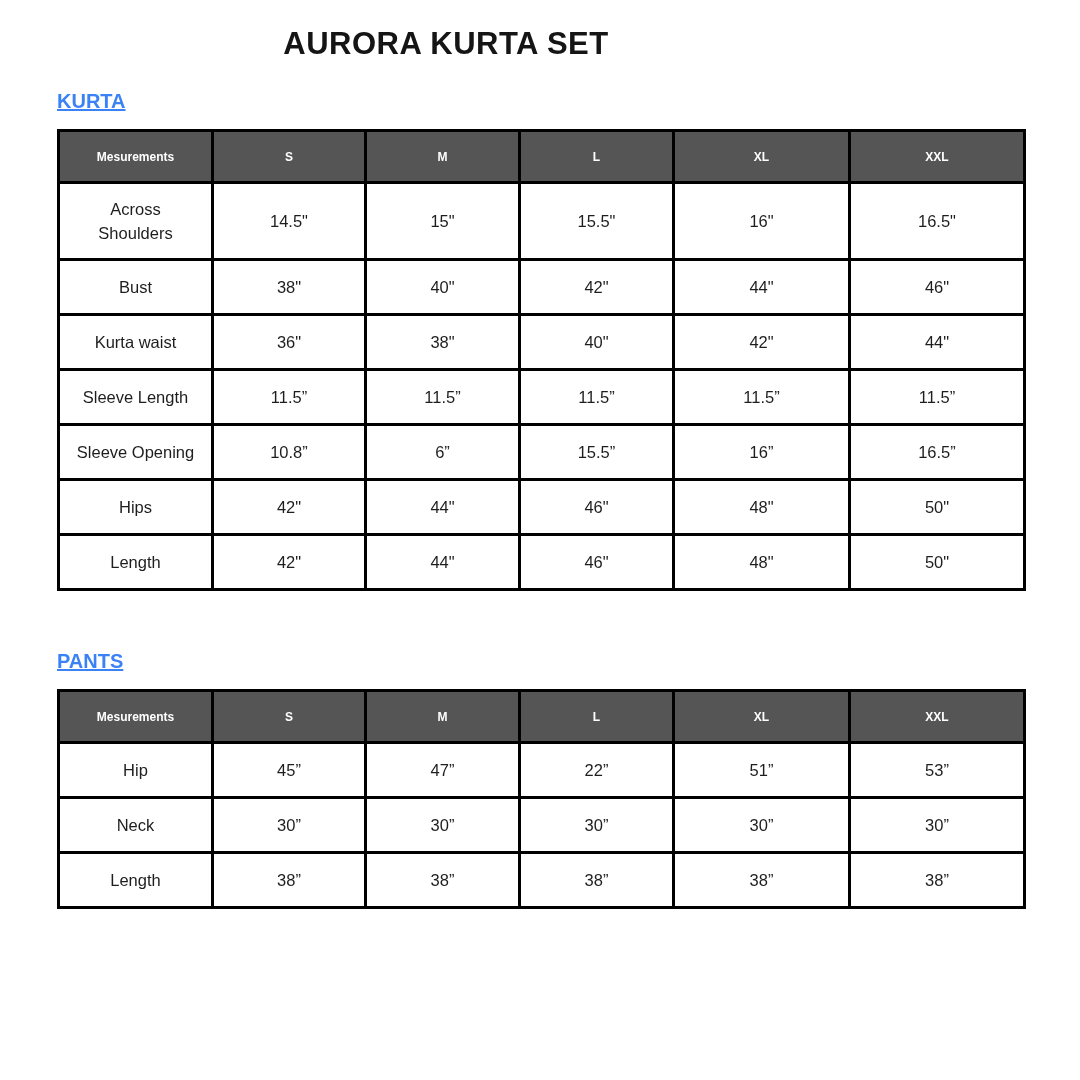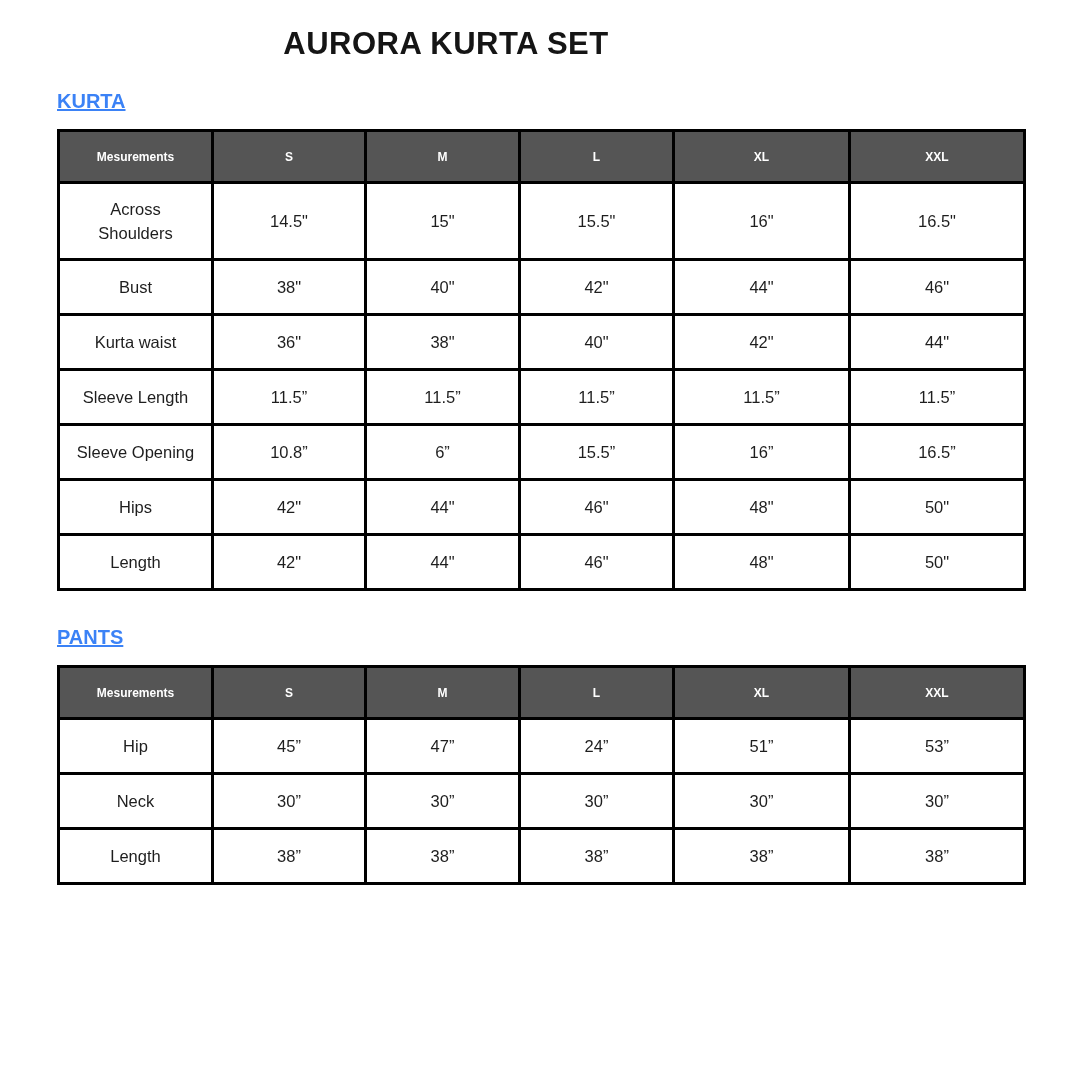--- a/index.html
+++ b/index.html
@@ -32,21 +32,21 @@
   }
   .section-label {
     margin: 0 0 15px 0;
     font-size: 20px;
     line-height: 26px;
     font-weight: 700;
     color: #3b82f6;
     text-decoration: underline;
   }
   .section-0 { margin-top: 26px; }
-  .section-1 { margin-top: 33px; }
+  .section-1 { margin-top: 57px; }
   table.size-table {
     border-collapse: collapse;
     table-layout: fixed;
     width: 966px;
     border: 2px solid var(--border-color, #000000);
   }
   table.size-table th,
   table.size-table td {
     border: 3px solid var(--border-color, #000000);
     text-align: center;
@@ -182,21 +182,21 @@
               <th>L</th>
               <th>XL</th>
               <th>XXL</th>
             </tr>
       </thead>
       <tbody>
             <tr>
               <td class="row-label">Hip</td>
               <td>45”</td>
               <td>47”</td>
-              <td>24”</td>
+              <td>22”</td>
               <td>51”</td>
               <td>53”</td>
             </tr>
             <tr>
               <td class="row-label">Neck</td>
               <td>30”</td>
               <td>30”</td>
               <td>30”</td>
               <td>30”</td>
               <td>30”</td>

